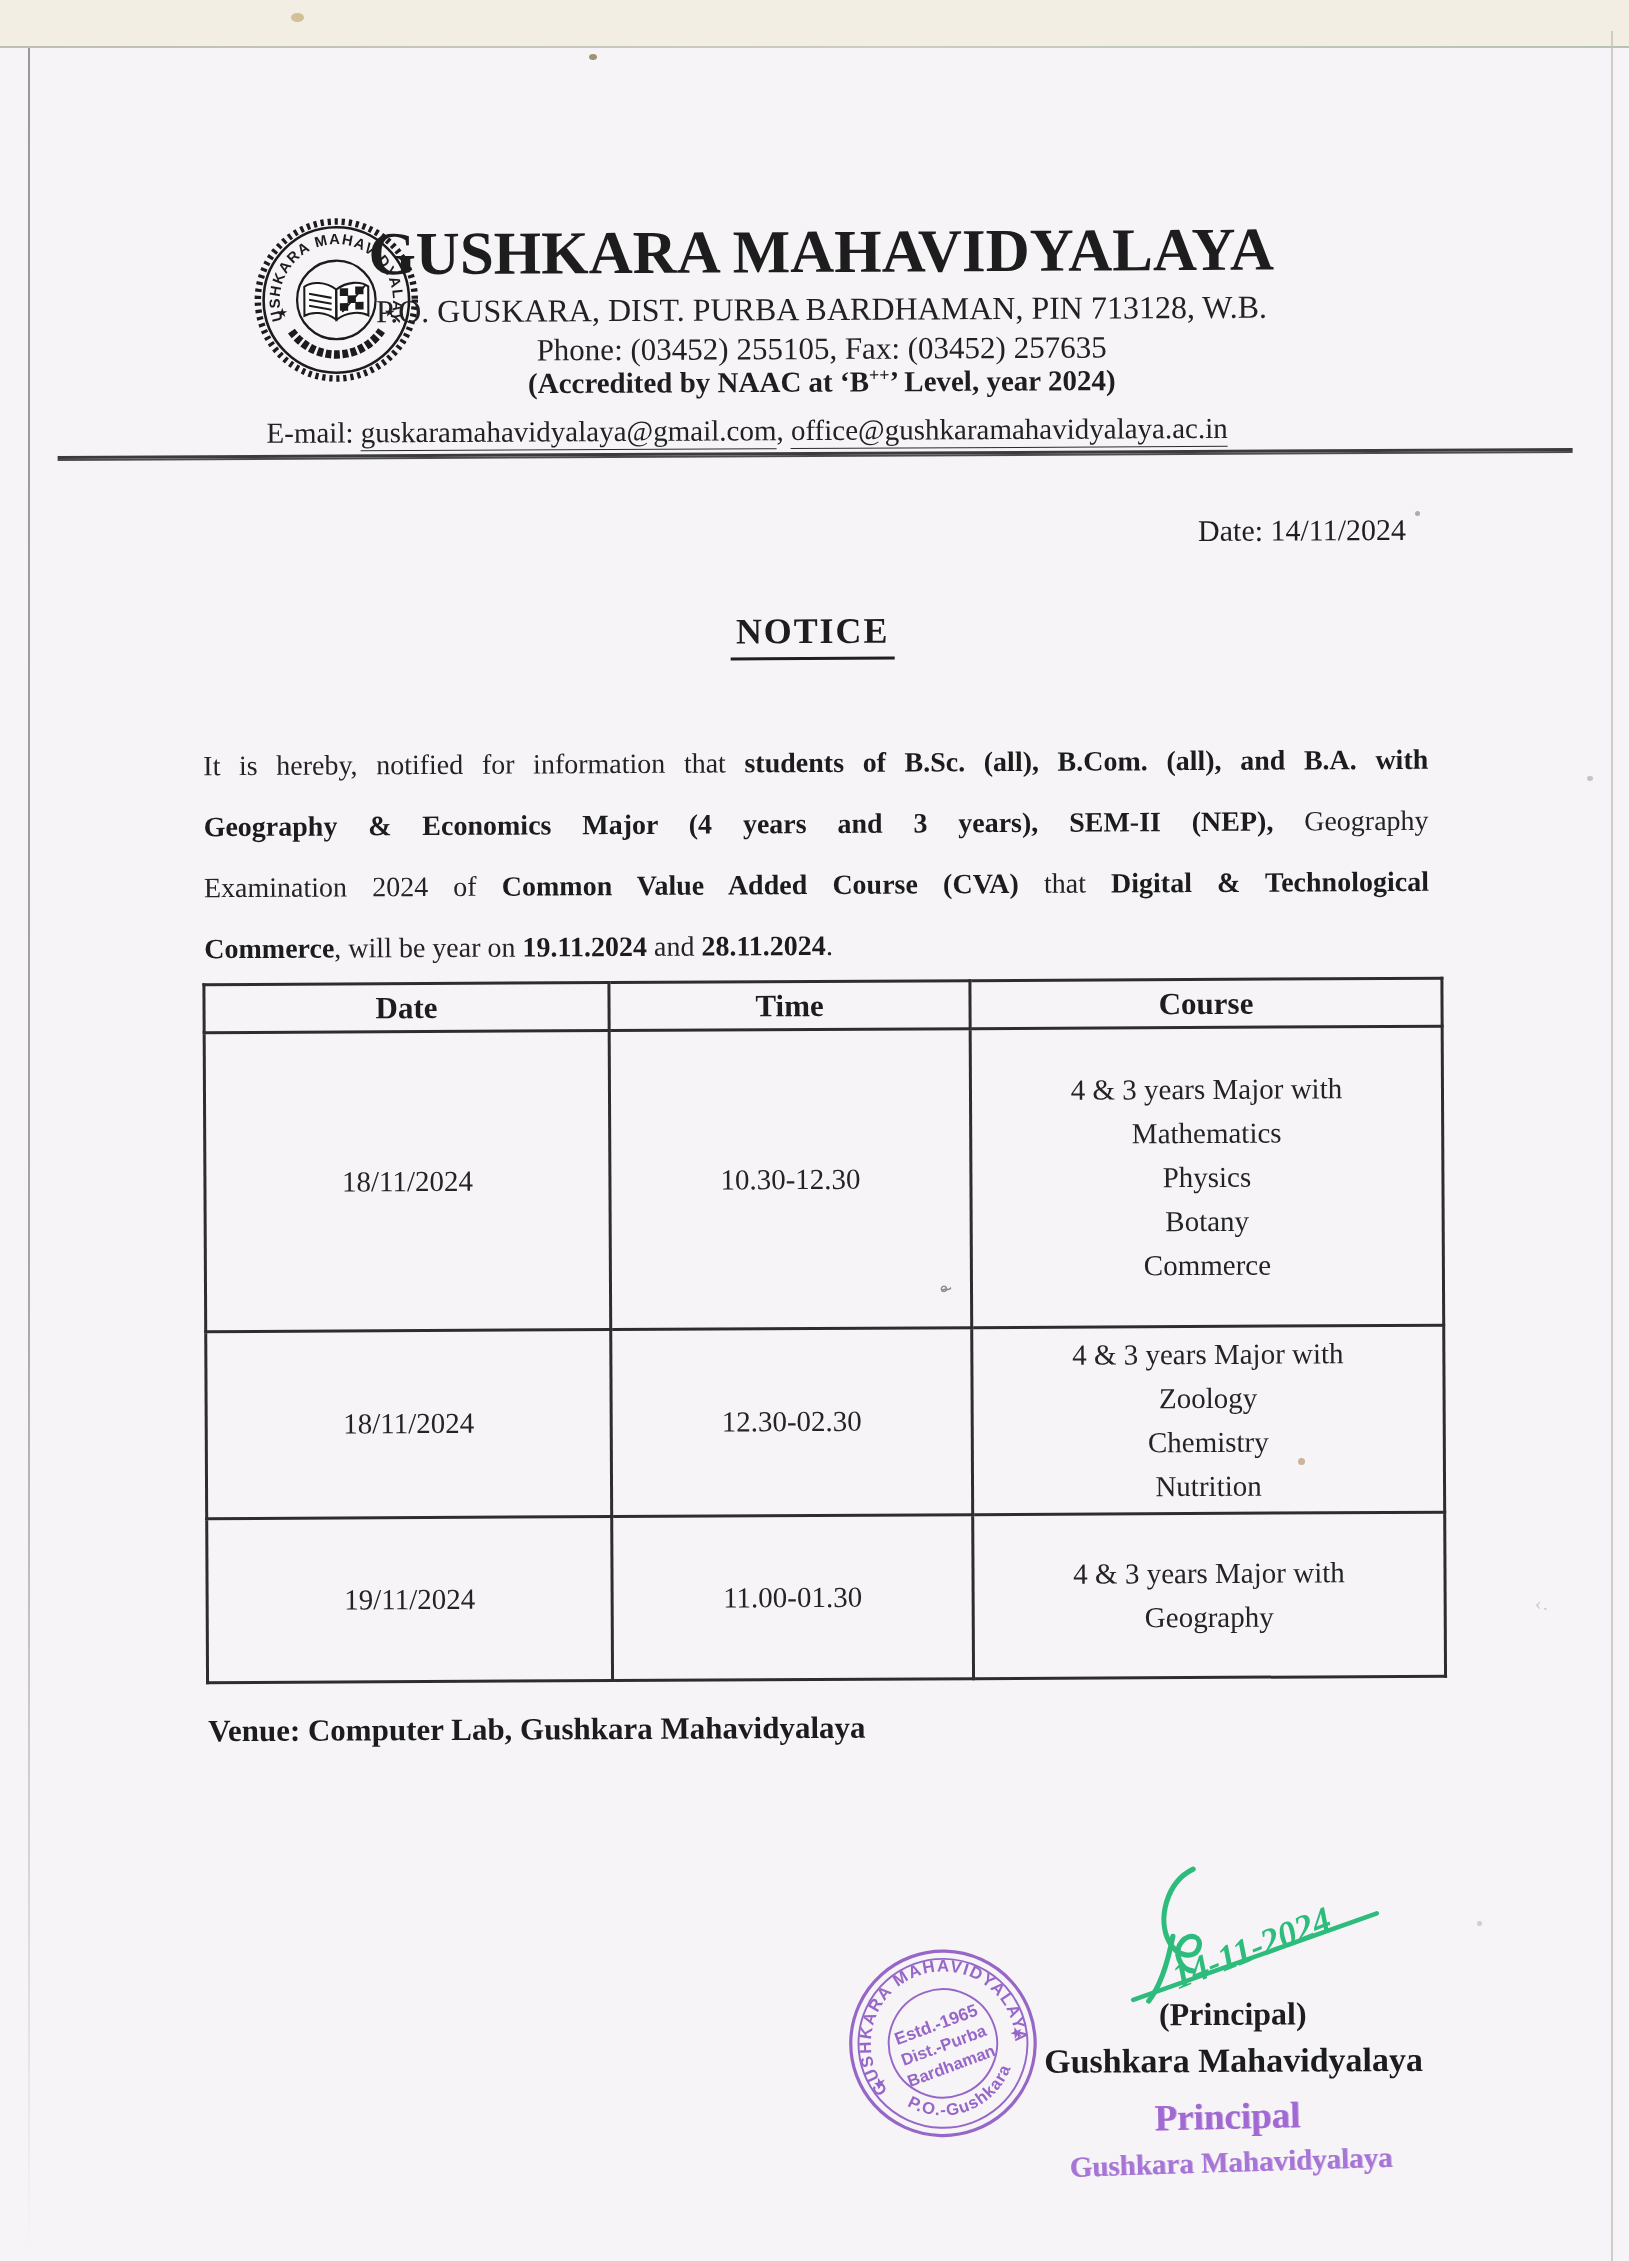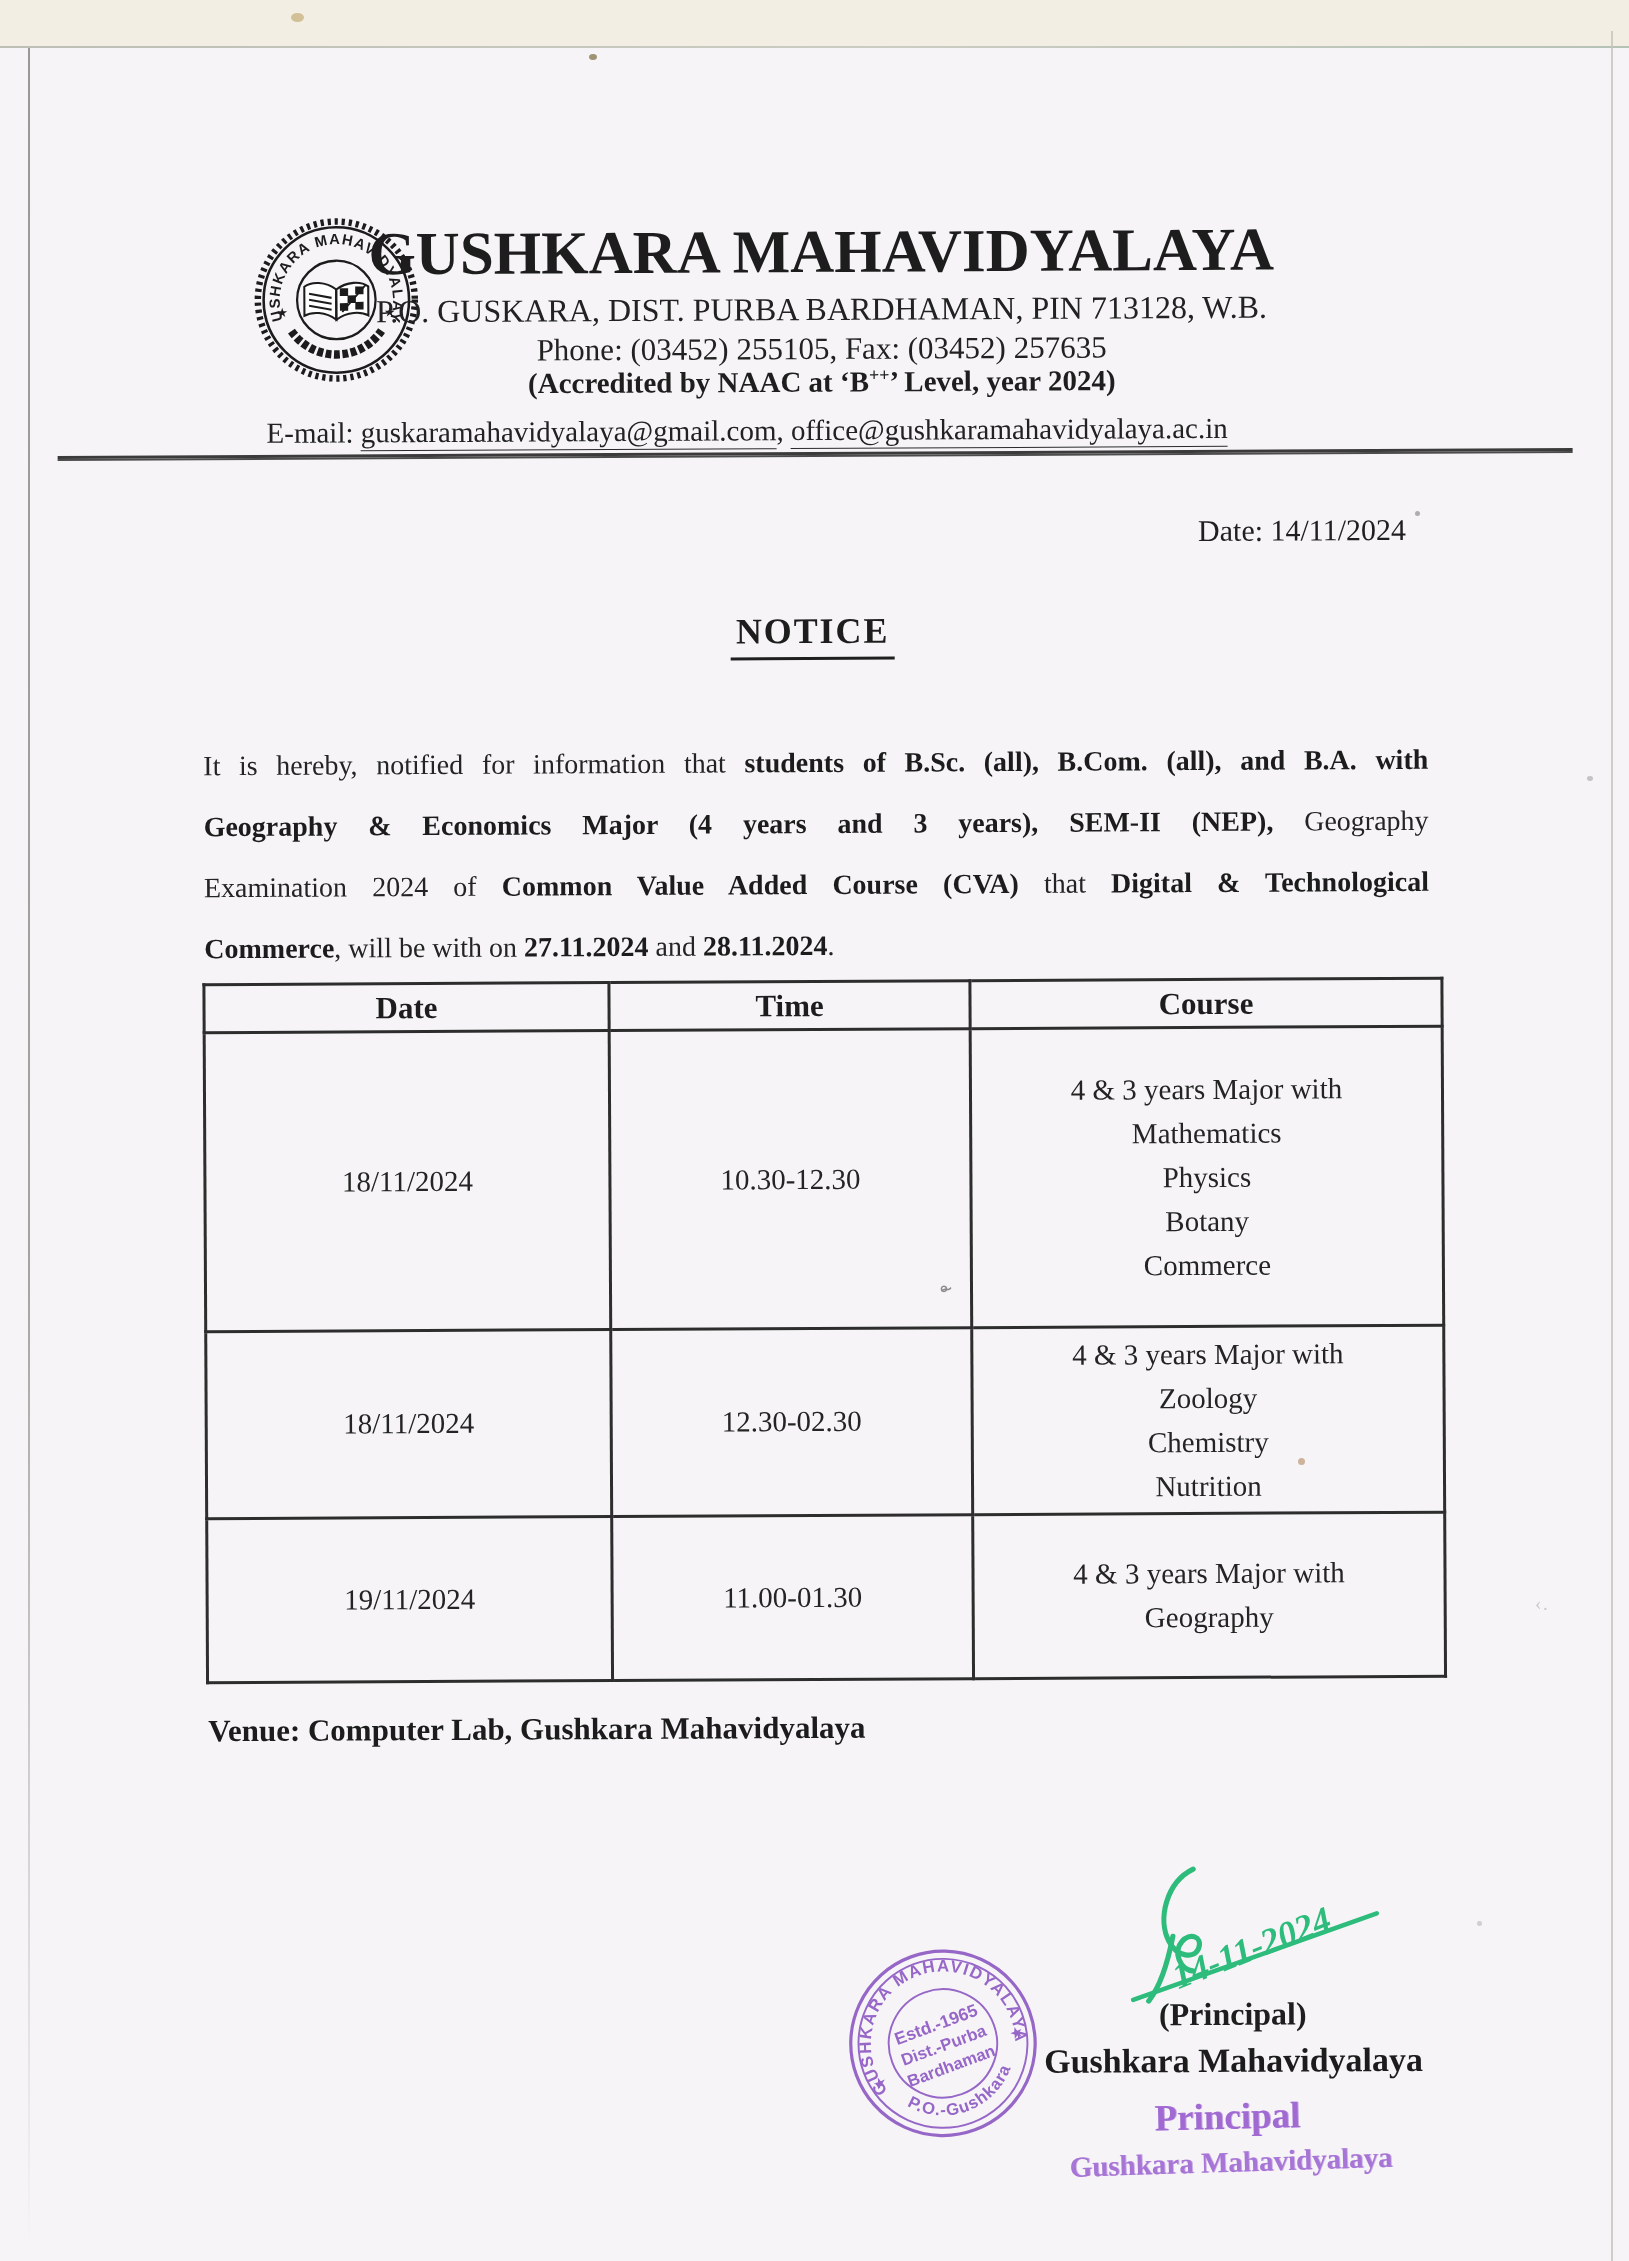--- a/index.html
+++ b/index.html
@@ -133,21 +133,21 @@
     <div class="date-line">Date: 14/11/2024</div>
 
     <div class="notice-wrap">
       <span class="notice-title">NOTICE</span>
     </div>
 
     <div class="notice-body">
         <div class="body-line"><span>It is hereby, notified for information that </span><span class="bseg">students of B.Sc. (all), B.Com. (all), and B.A. with</span></div>
         <div class="body-line"><span class="bseg">Geography &amp; Economics Major (4 years and 3 years), SEM-II (NEP),</span><span> Geography</span></div>
         <div class="body-line"><span>Examination 2024 of </span><span class="bseg">Common Value Added Course (CVA)</span><span> that </span><span class="bseg">Digital &amp; Technological</span></div>
-        <div class="body-line"><span class="bseg">Commerce</span><span>, will be with on </span><span class="bseg">27.11.2024</span><span> and </span><span class="bseg">28.11.2024</span><span>.</span></div>
+        <div class="body-line"><span class="bseg">Commerce</span><span>, will be year on </span><span class="bseg">19.11.2024</span><span> and </span><span class="bseg">28.11.2024</span><span>.</span></div>
       </div>
 
     <table class="sched">
       <colgroup>
           <col class="c1">
           <col class="c2">
           <col class="c3">
         </colgroup>
       <thead>
         <tr>

